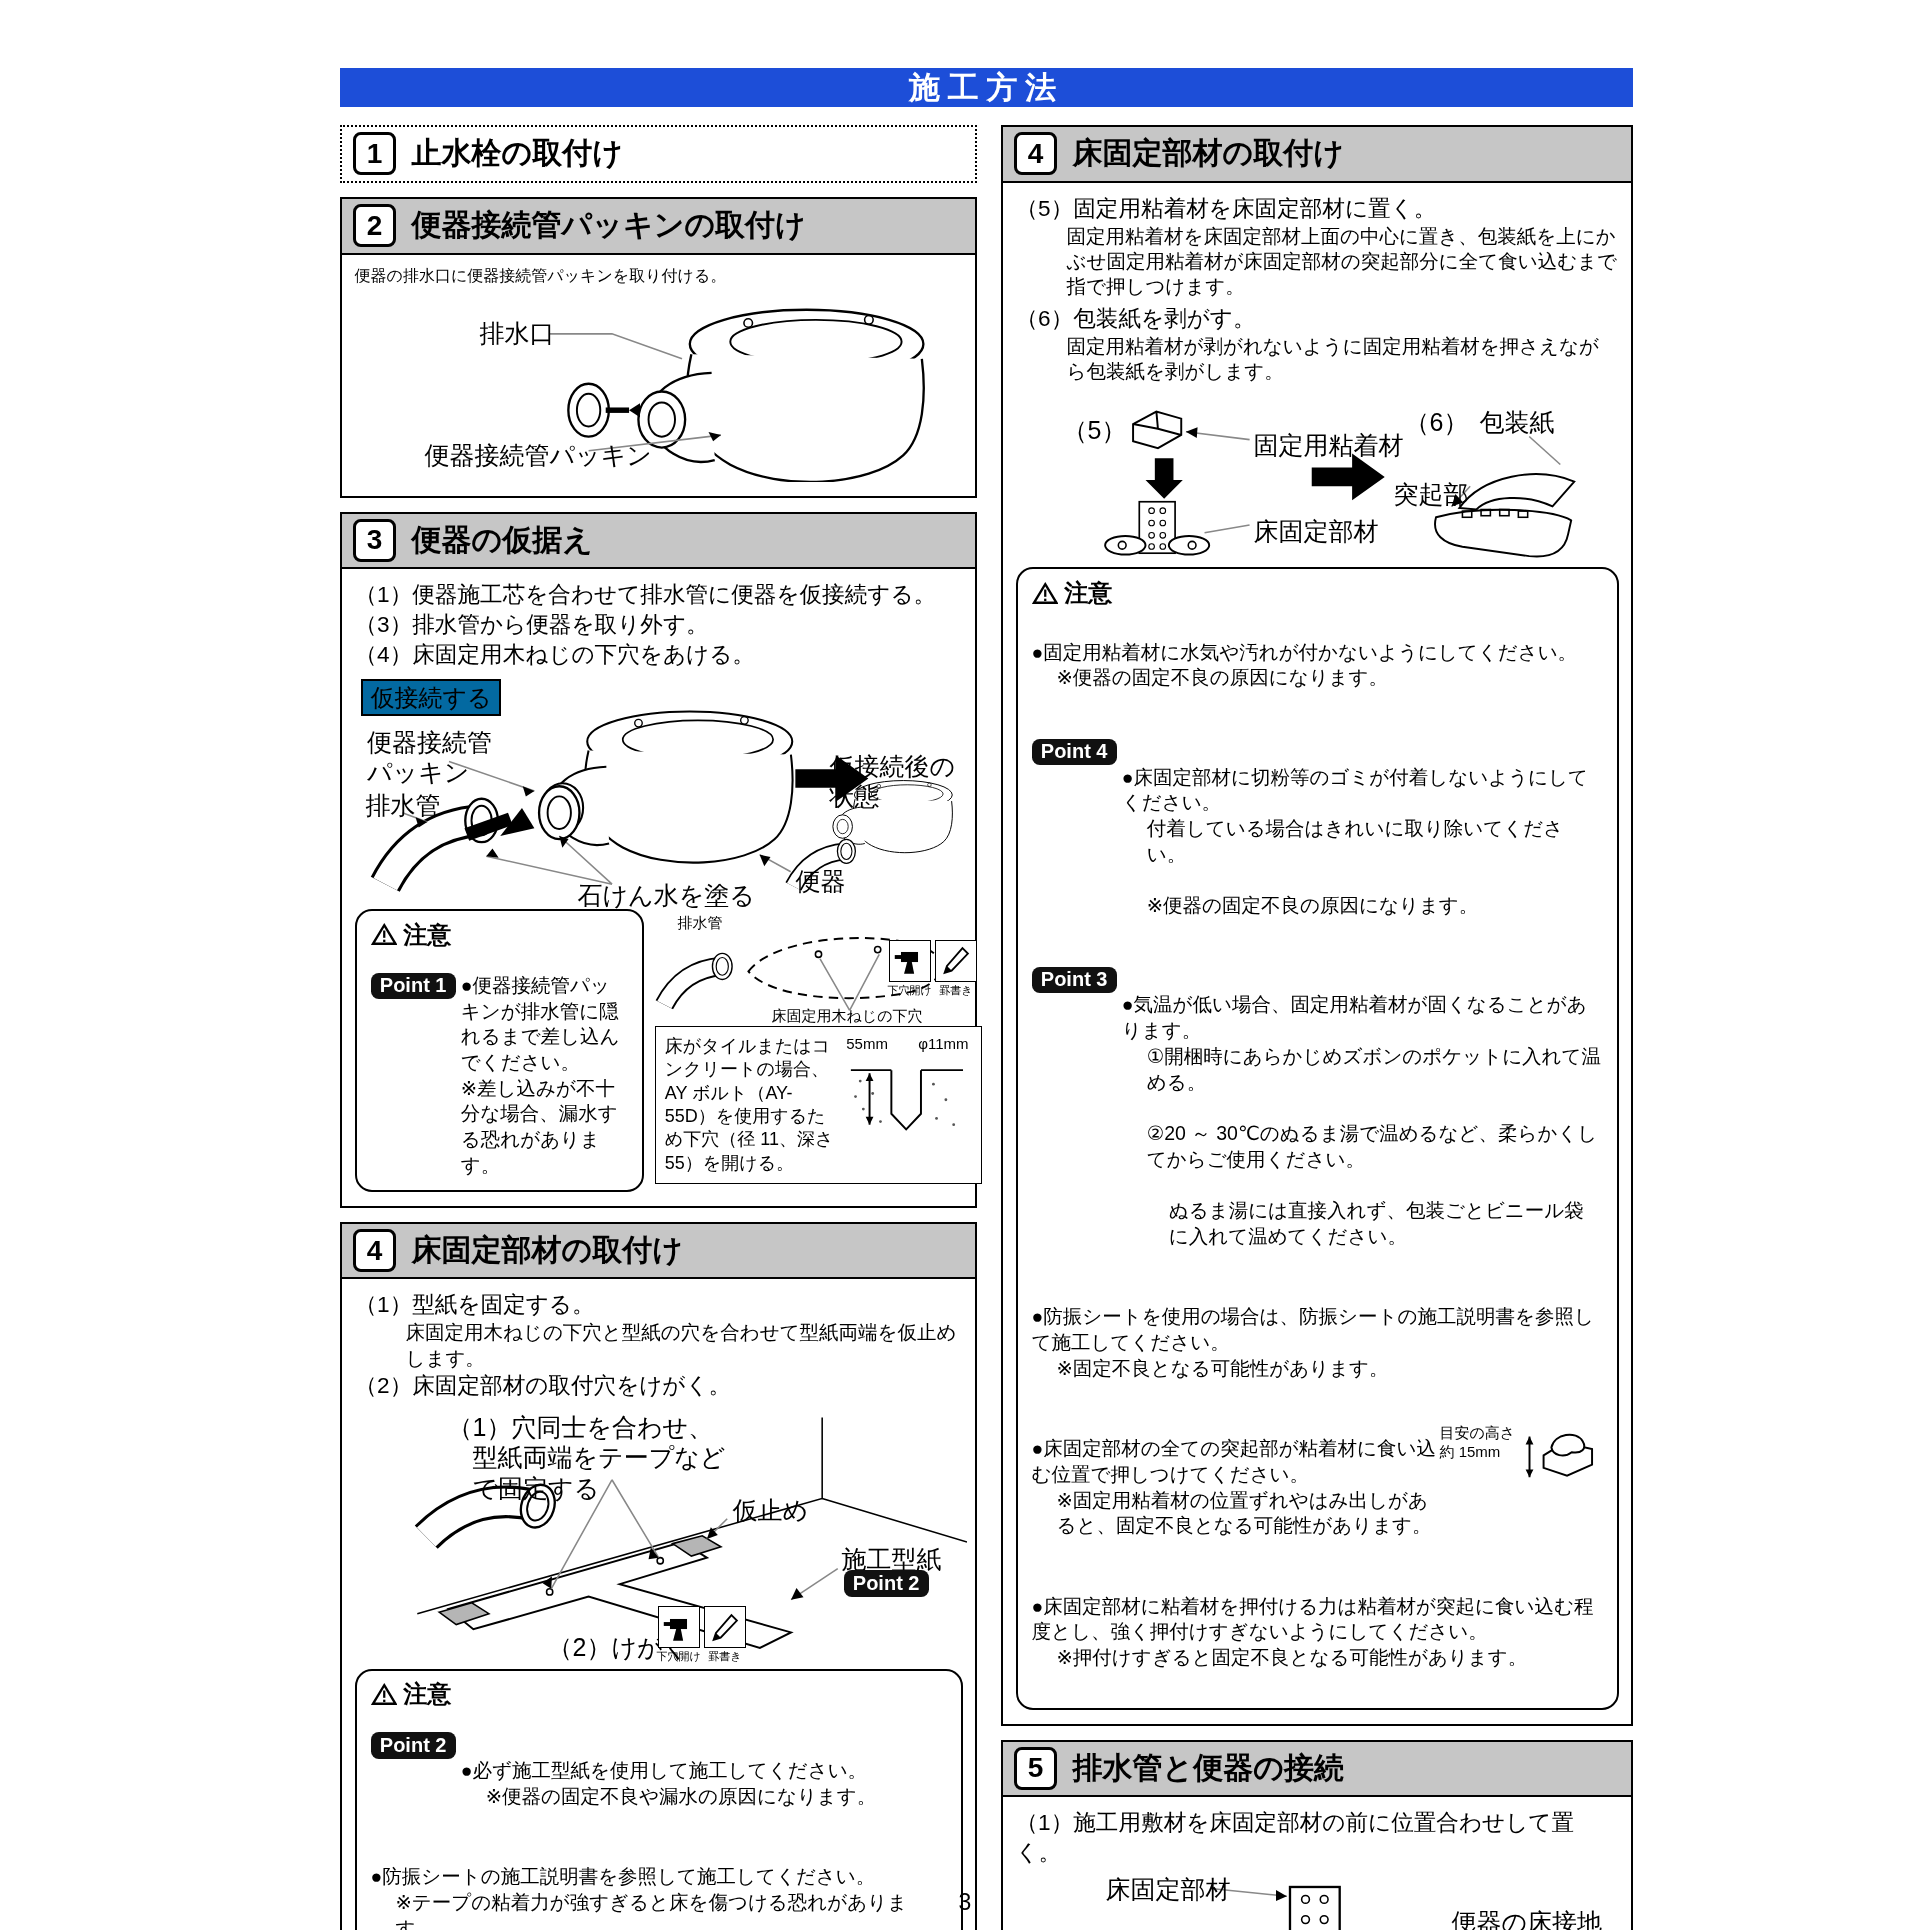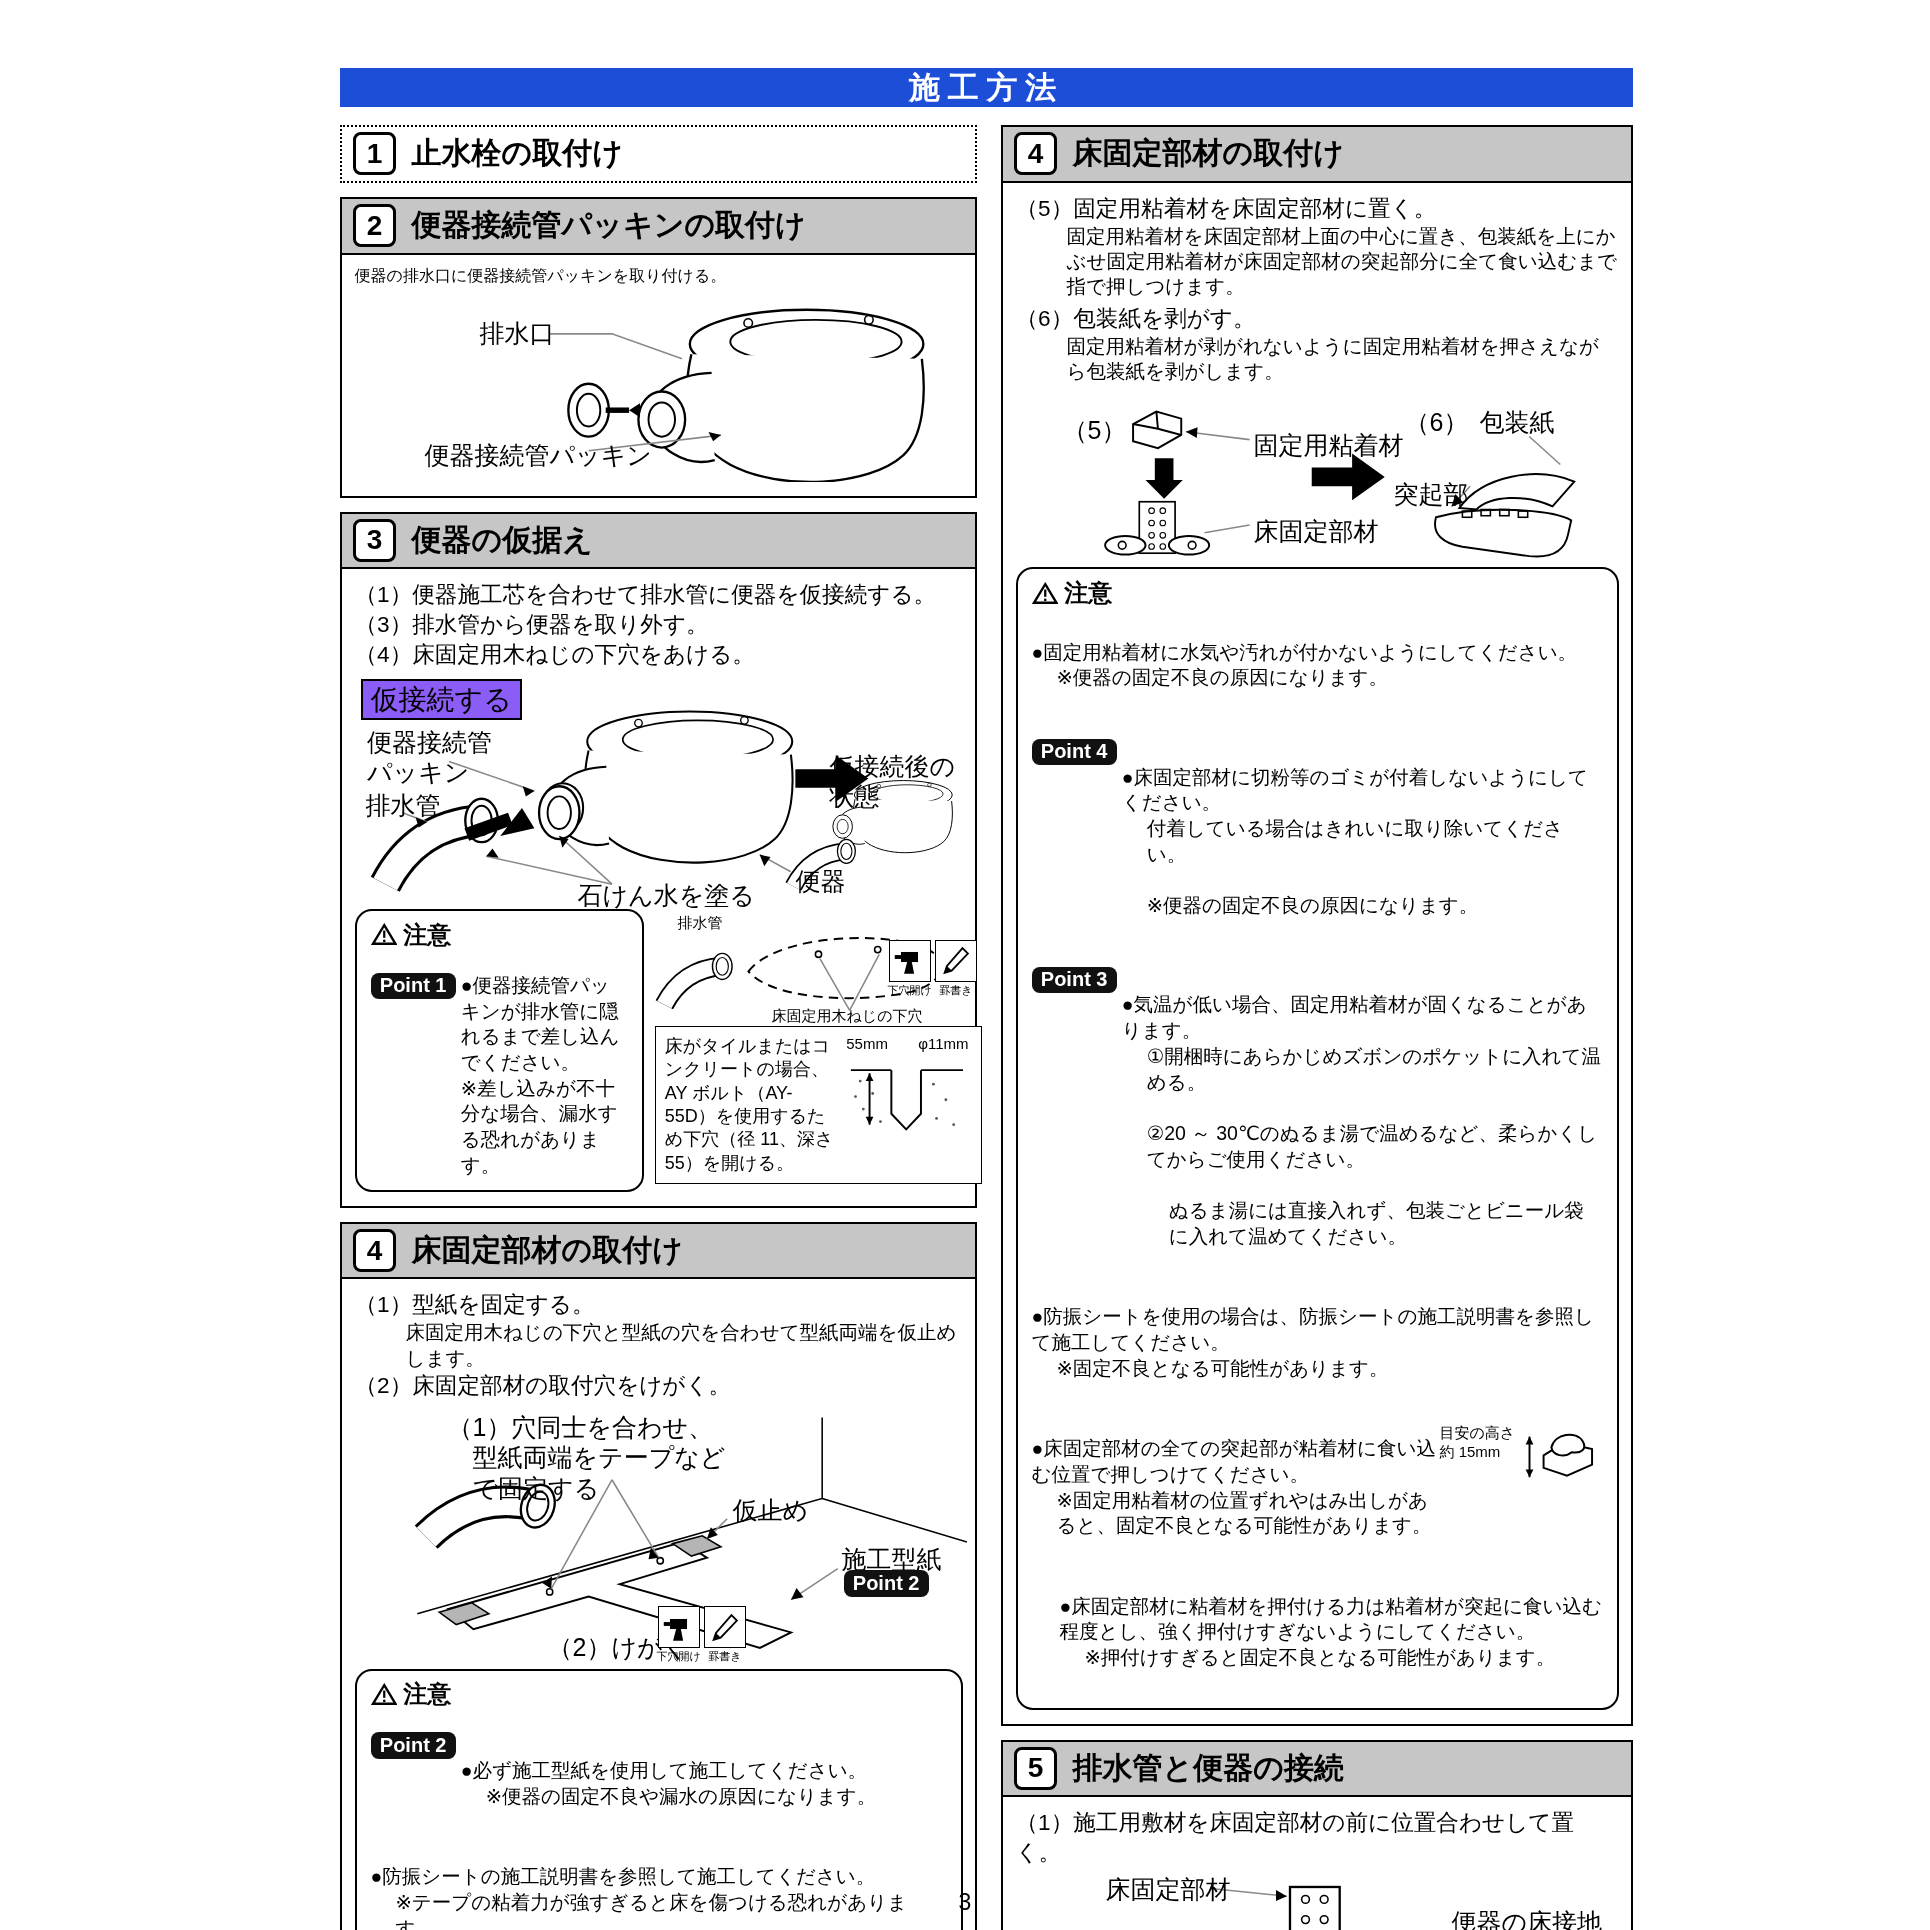--- a/index.html
+++ b/index.html
@@ -19,21 +19,21 @@
         display:flex;align-items:center;justify-content:center;font-weight:bold;font-size:28px;}
   .sec-title{font-weight:bold;font-size:30px;}
   .sec-body{padding:11px 12.5px 14px 12.5px;position:relative;}
   .body-text{font-size:16px;}
   .item{font-size:22.6px;line-height:1.32;}
   .sub{font-size:19.5px;line-height:1.3;padding-left:51px;}
   .diagram{position:relative;}
   .diagram svg{display:block;}
   .dl{position:absolute;font-size:25px;line-height:1.22;white-space:pre-line;}
   .dl.small{font-size:15px;}
-  .dl.boxed{border:2.3px solid #000;padding:1.6px 7.8px;font-size:28px;background:#8b5cf6;}
+  .dl.boxed{border:2.3px solid #000;padding:1.6px 7.8px;font-size:24px;background:#0369a1;}
   .caution{border:2.3px solid #000;border-radius:17px;padding:7.8px 14px 11px 14px;background:#fff;}
   .caution-title{display:flex;align-items:center;gap:6.2px;font-weight:bold;font-size:24px;margin-bottom:4.7px;}
   .tri{width:26.5px;height:23px;}
   .point-badge{display:inline-block;background:#111;color:#fff;font-weight:bold;border-radius:7.8px;
         padding:1.6px 9.3px;font-size:20px;white-space:nowrap;}
   .pt-row{display:flex;gap:5px;align-items:flex-start;margin-top:22px;}
   .ct{font-size:19.5px;line-height:1.32;white-space:pre-line;}
   .ct .ind{padding-left:25px;display:block;}
   .note-box{border:1.6px solid #000;background:#fff;padding:7.8px 9.3px;font-size:18px;line-height:1.3;justify-content:center;}
   .tools{display:flex;gap:3.1px;}
@@ -424,21 +424,21 @@
               <span class="dl small" style="left:0;top:14px;">目安の高さ
 約 15mm</span>
               <svg width="86" height="86" style="position:absolute;right:0;top:0;" viewBox="0 0 110 110">
                 <path d="M16,34 V86" stroke="#000" stroke-width="2.5"></path>
                 <path d="M16,34 l-5,10 h10 Z M16,86 l-5,-10 h10 Z" fill="#000"></path>
                 <path d="M34,58 L60,42 L96,50 L96,70 L64,84 L34,74 Z" fill="#fff" stroke="#000" stroke-width="2.5"></path>
                 <path d="M44,48 C48,30 76,26 84,40 C90,50 82,56 70,54 C60,62 46,58 44,48 Z" fill="#fff" stroke="#000" stroke-width="2.5"></path>
               </svg>
             </div>
           </div>
-          <div class="ct" style="margin-top:3.1px;margin-left:28px;">
+          <div class="ct" style="margin-top:3.1px;">
             <span>●床固定部材に粘着材を押付ける力は粘着材が突起に食い込む程度とし、強く押付けすぎないようにしてください。</span>
             <span class="ind">※押付けすぎると固定不良となる可能性があります。</span>
           </div>
         </div>
       </div>
     </div>
 
     <div class="section">
       <div class="sec-header">
         <span class="num-box">5</span>

